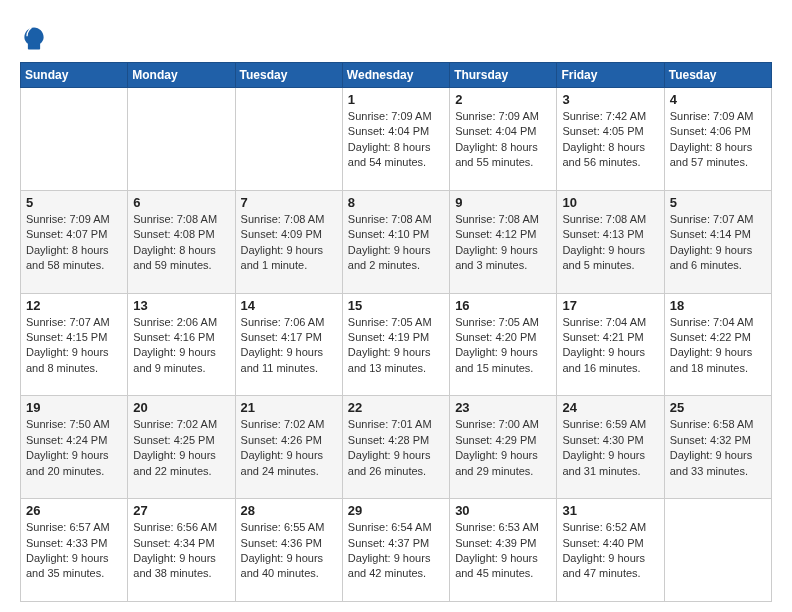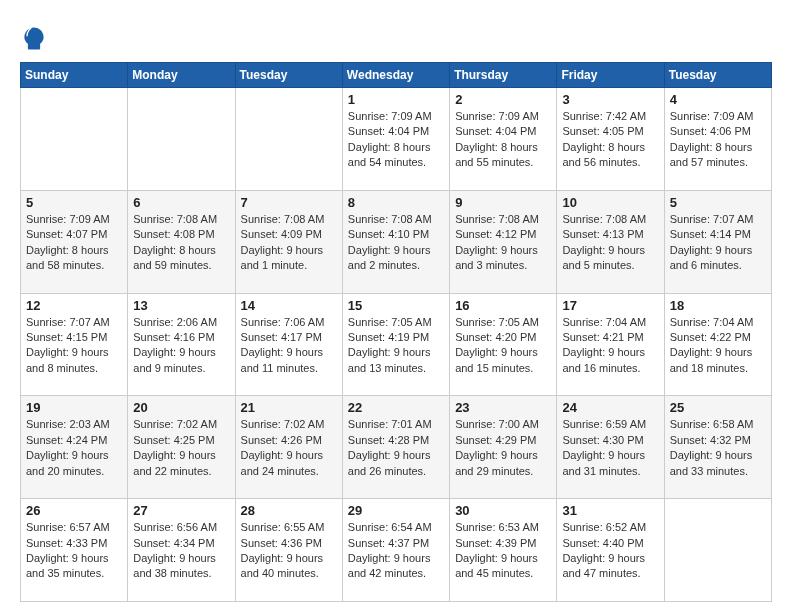--- a/index.html
+++ b/index.html
@@ -261,21 +261,21 @@
             <span class="day-number">18</span>
             <div class="day-info">Sunrise: 7:04 AM
 Sunset: 4:22 PM
 Daylight: 9 hours
 and 18 minutes.</div>
           </td>
         </tr>
         <tr>
           <td>
             <span class="day-number">19</span>
-            <div class="day-info">Sunrise: 2:03 AM
+            <div class="day-info">Sunrise: 7:50 AM
 Sunset: 4:24 PM
 Daylight: 9 hours
 and 20 minutes.</div>
           </td>
           <td>
             <span class="day-number">20</span>
             <div class="day-info">Sunrise: 7:02 AM
 Sunset: 4:25 PM
 Daylight: 9 hours
 and 22 minutes.</div>

